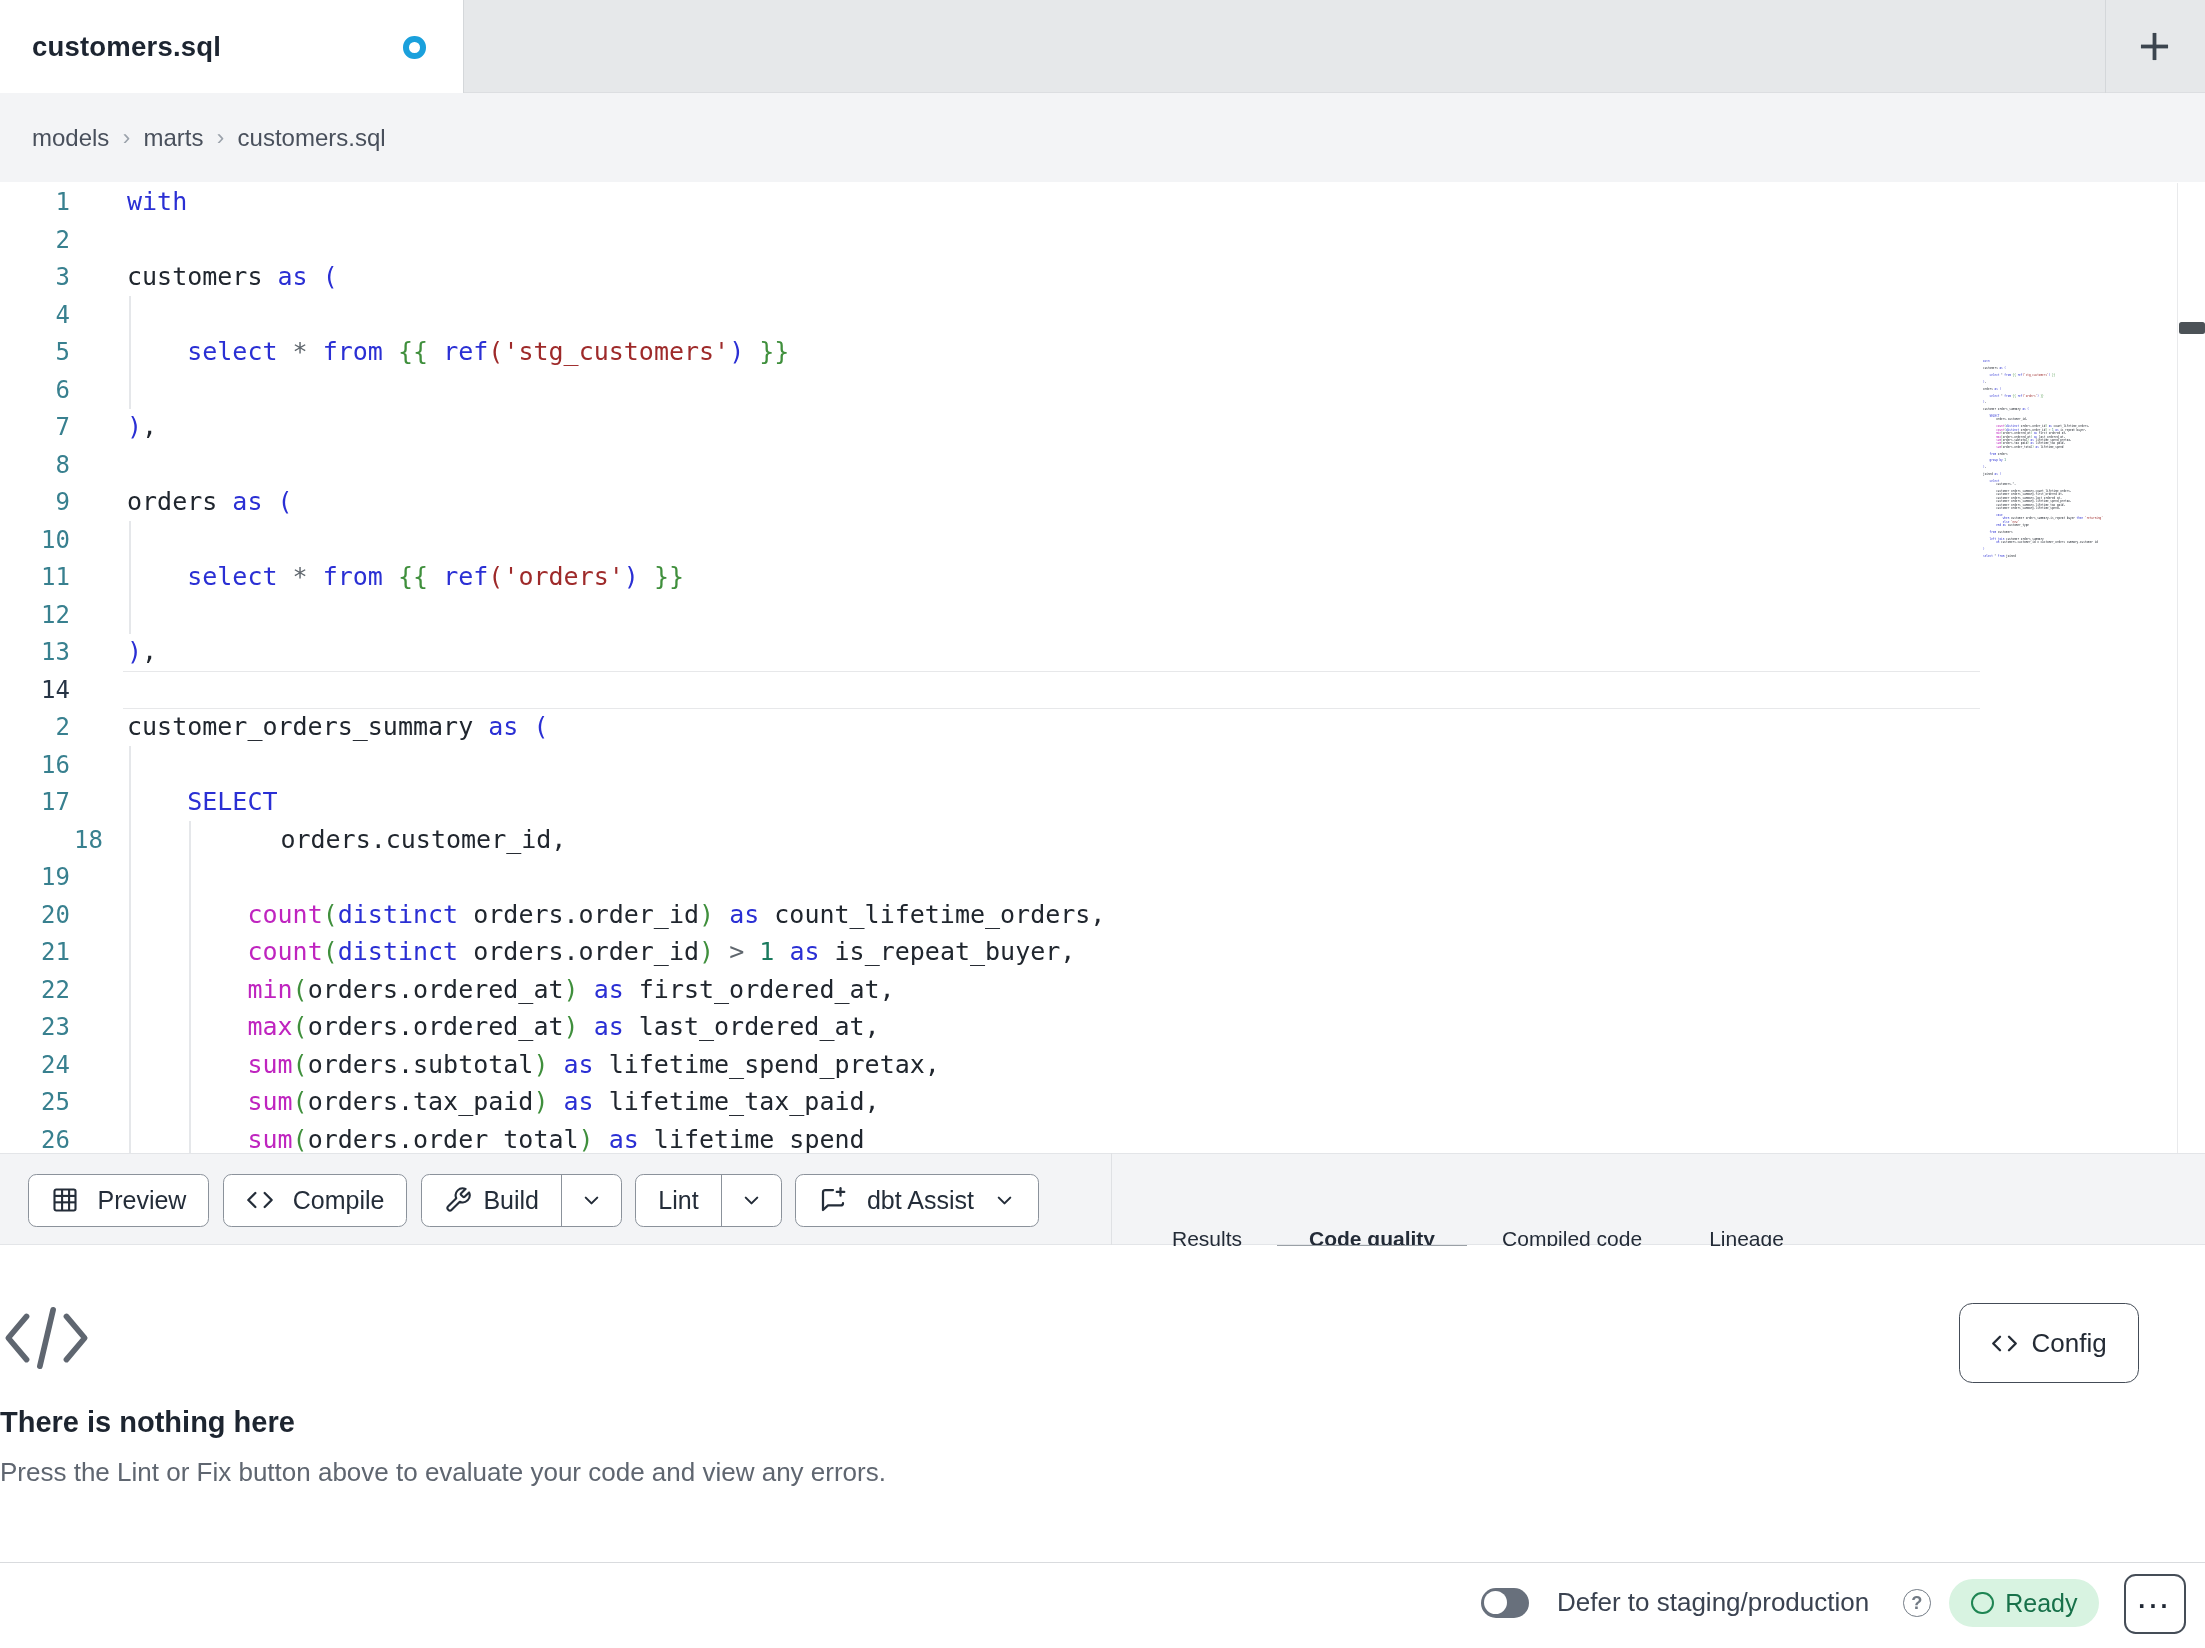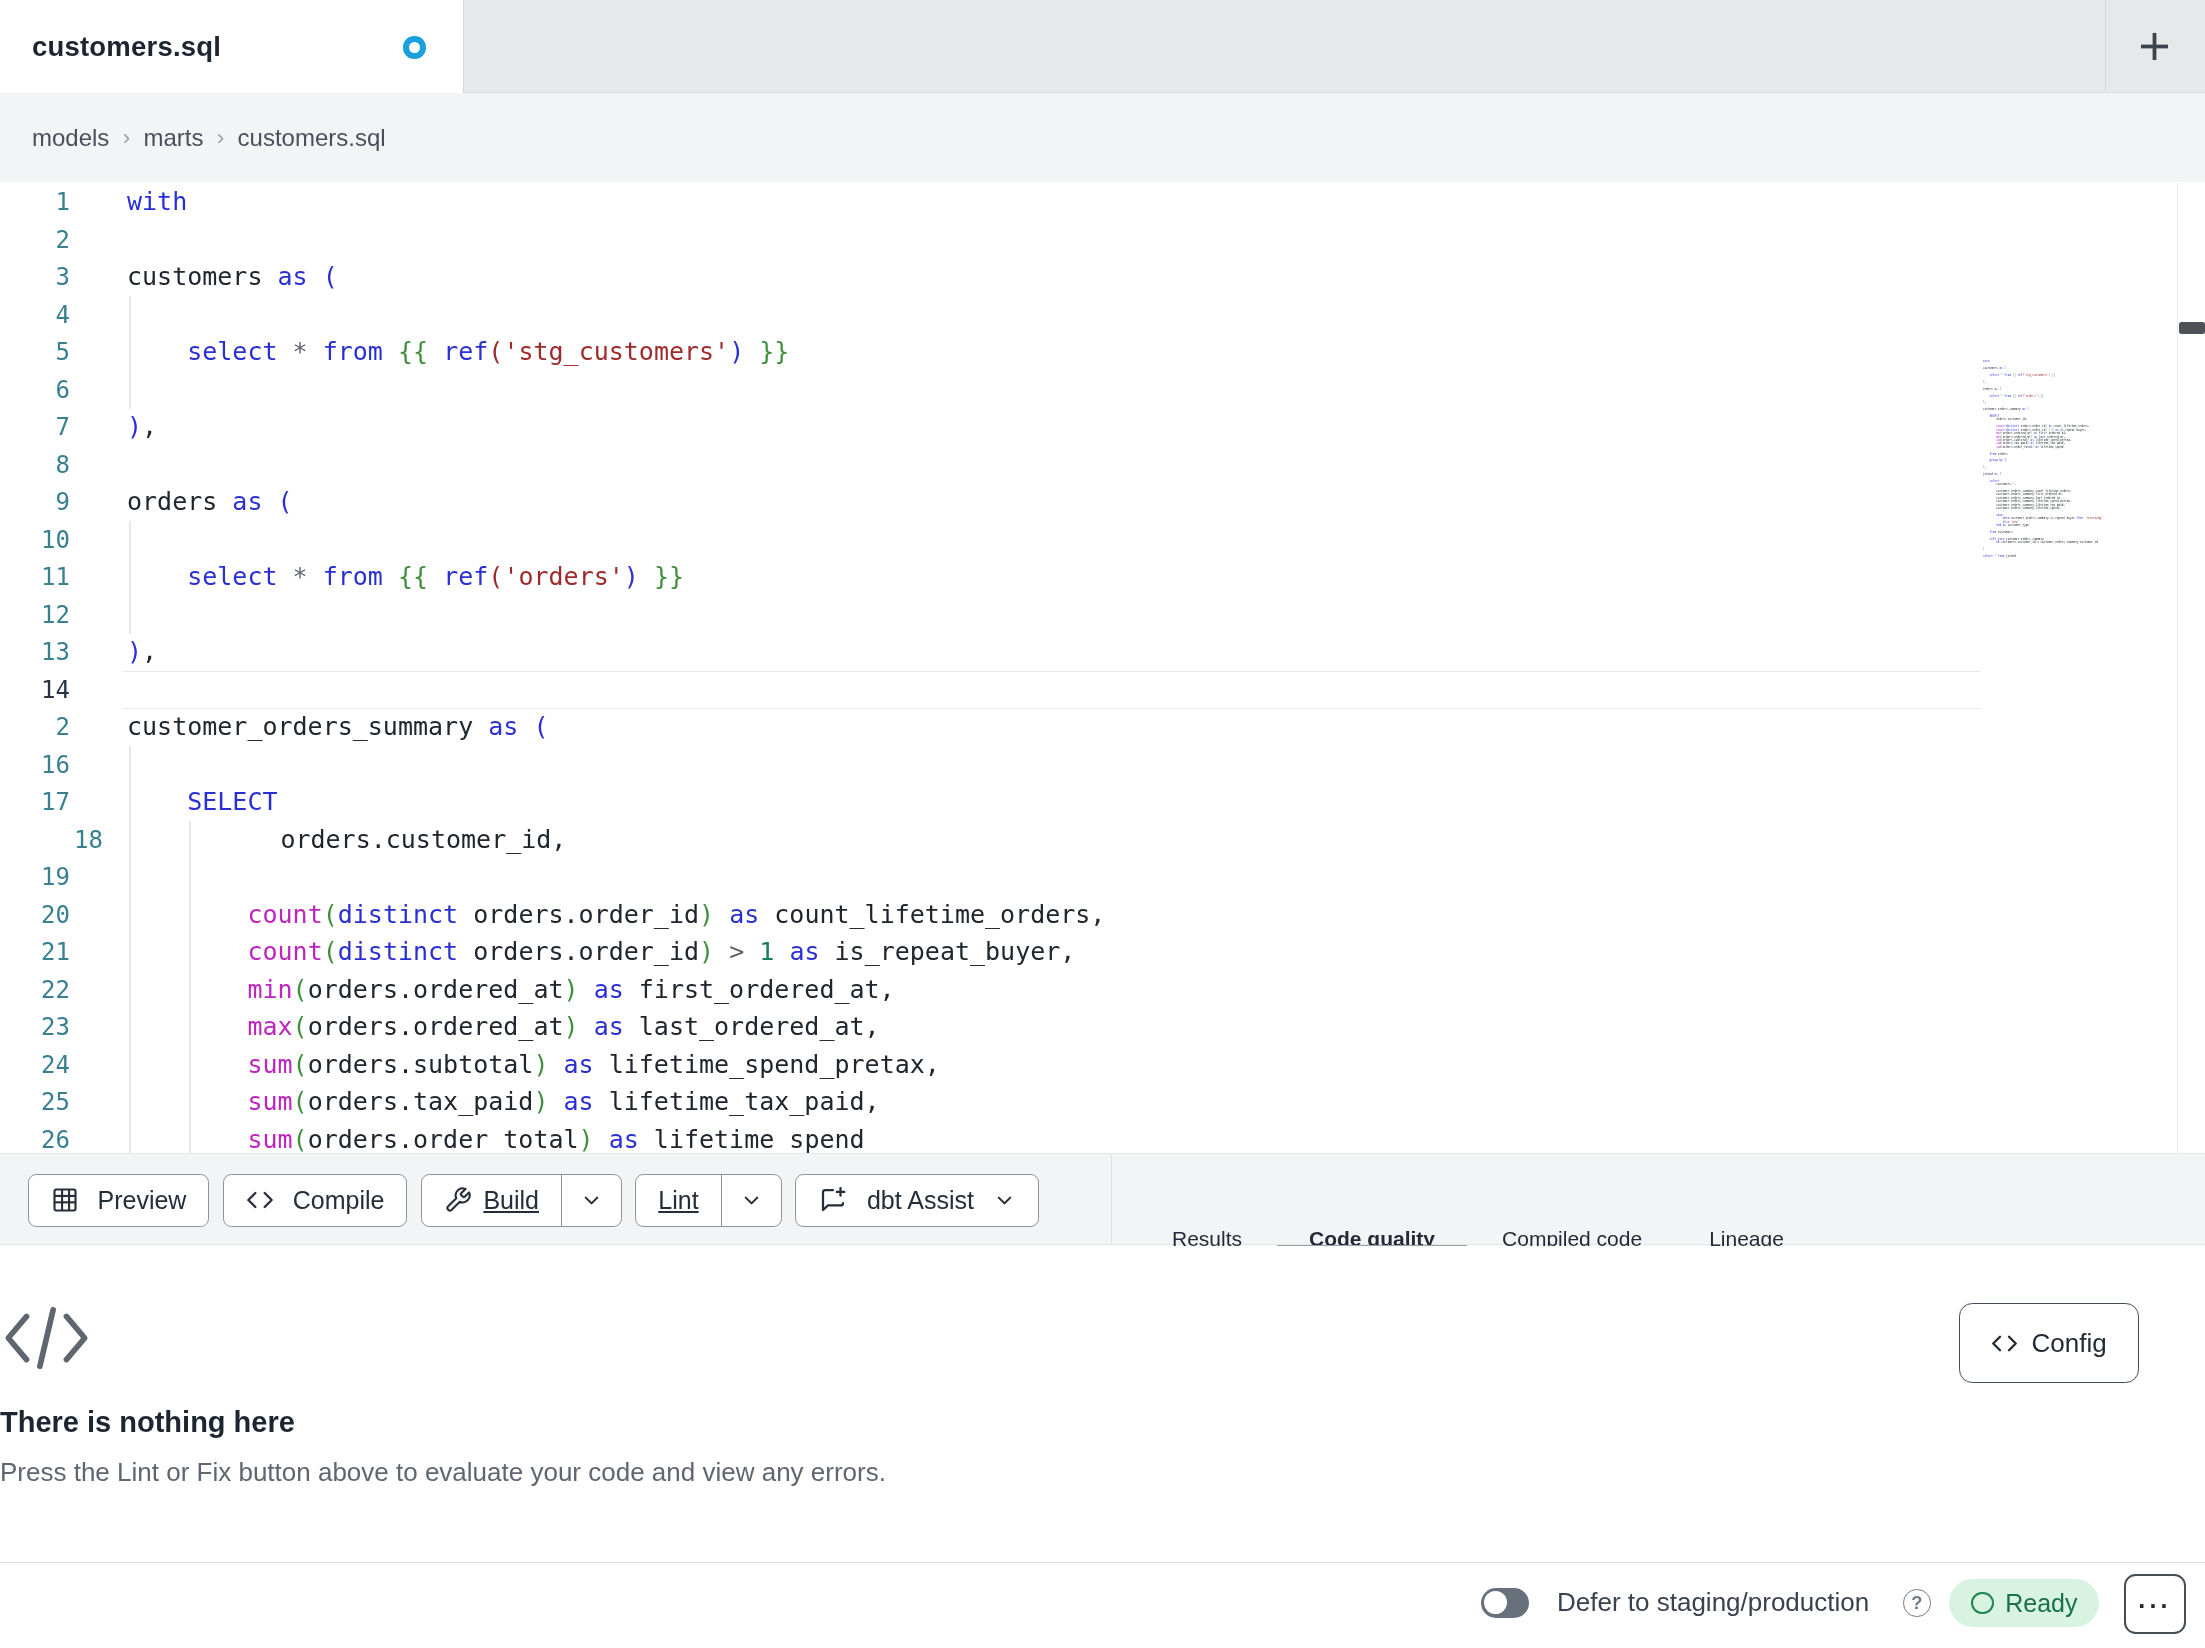--- a/index.html
+++ b/index.html
@@ -60,21 +60,21 @@
   .vscroll-thumb { left:2179px; top:322px; width:26px; height:11.7px; background:#4c5257; border-radius:2.5px; }
 
   
   .toolbar-row { left:0; top:1153px; width:2205px; height:92px; background:#f3f4f6;
     border-top:0.8px solid #e3e5e8; border-bottom:0.8px solid #e3e5e8; }
   .btn-strip { left:27.5px; top:0; height:92px; display:flex; align-items:center; gap:13.3px; }
   .tb-btn { height:53px; background:#ffffff; border:1.7px solid #8b929b; border-radius:8.3px;
     display:flex; align-items:center; gap:19px; padding:0 22px; font-size:25px; font-weight:500; color:#242d39; cursor:pointer; }
   .tb-split { height:53px; background:#ffffff; border:1.7px solid #8b929b; border-radius:8.3px;
     display:flex; align-items:stretch; overflow:hidden; color:#242d39; }
-  .tb-split .main { display:flex; align-items:center; gap:11.7px; padding:0 22px; font-size:25px; font-weight:500; cursor:pointer;text-decoration:underline; }
+  .tb-split .main { display:flex; align-items:center; gap:11.7px; padding:0 22px; font-size:25px; font-weight:500; cursor:pointer; }
   .tb-split .caret { width:60px; display:flex; align-items:center; justify-content:center;
     border-left:1.7px solid #8b929b; cursor:pointer; }
   .toolbar-vdiv { left:1111px; top:1153px; width:0.8px; height:92px; background:#dfe1e4; }
 
   .panel-tabs { left:1172px; top:1153px; height:92px; display:flex; align-items:center; gap:67px; }
   .ptab { position:relative; height:103px; display:flex; align-items:flex-end; font-size:21px; font-weight:500;
     color:#232b37; cursor:pointer; }
   .ptab.active { font-weight:600; }
   .ptab.active::after { content:""; position:absolute; left:-32px; right:-32px; bottom:0; height:5.8px; background:#9aa0a6; }
 

